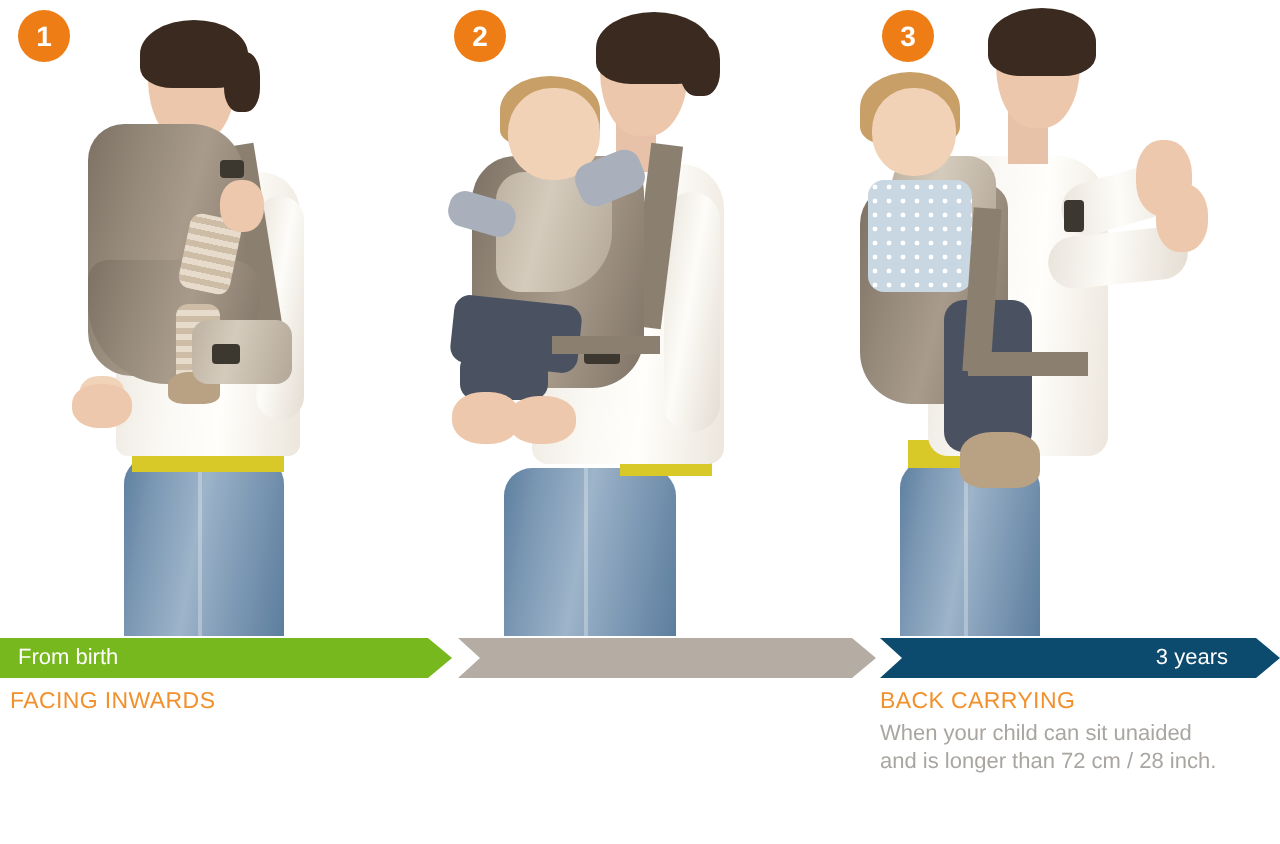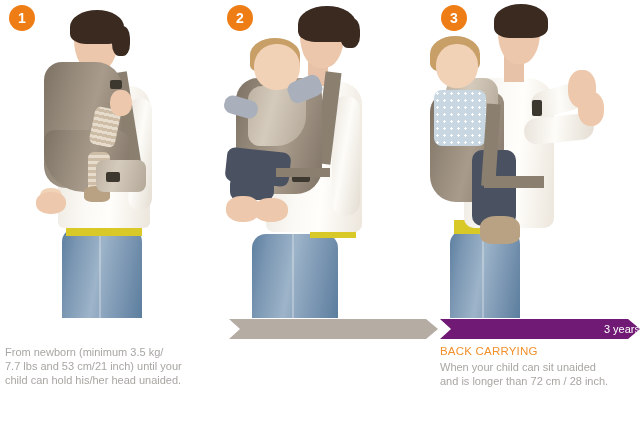--- a/index.html
+++ b/index.html
@@ -144,23 +144,24 @@
     clip-path: polygon(0 0, 214px 0, 226px 50%, 214px 100%, 0 100%);
     padding-left: 9px;
   }
   .seg-2 {
     left: 229px; width: 209px;
     background: #b5aca4;
     clip-path: polygon(0 0, 197px 0, 209px 50%, 197px 100%, 0 100%, 11px 50%);
   }
   .seg-3 {
     left: 440px; width: 200px;
-    background: #701a75;
+    background: #0c4a6e;
     clip-path: polygon(0 0, 188px 0, 200px 50%, 188px 100%, 0 100%, 11px 50%);
     text-align: right;
+    padding-right: 26px;
   }
 
   
   .captions {
     position: absolute;
     left: 0; top: 345px;
     width: 640px; height: 77px;
   }
   .cap { position: absolute; top: 0; width: 206px; }
   .cap-1 { left: 5px; }
@@ -262,33 +263,34 @@
         <div class="babyshoe" style="left:52px;top:216px; width:40px; height:28px;"></div>
         <div class="strap" style="left:56px;top:104px; width:14px; height:82px; transform:rotate(4deg);"></div>
         <div class="buckle" style="left:104px;top:100px; width:10px; height:16px;"></div>
         <div class="strap" style="left:56px;top:176px; width:60px; height:12px;"></div>
       </div>
       <div class="badge badge-3">3</div>
     </div>
   </div>
 
   <div class="timeline">
+    <div class="seg seg-1">
+      <span>From birth</span>
+    </div>
     <div class="seg seg-2">
       <span></span>
     </div>
     <div class="seg seg-3">
       <span>3 years</span>
     </div>
   </div>
 
   <div class="captions">
     <div class="cap cap-1">
-      <p class="cap-body">From newborn (minimum 3.5 kg/
-7.7 lbs and 53 cm/21 inch) until your
-child can hold his/her head unaided.</p>
+      <p class="cap-title">FACING INWARDS</p>
     </div>
     <div class="cap cap-2">
     </div>
     <div class="cap cap-3">
       <p class="cap-title">BACK CARRYING</p>
       <p class="cap-body">When your child can sit unaided
 and is longer than 72 cm / 28 inch.</p>
     </div>
   </div>
 

